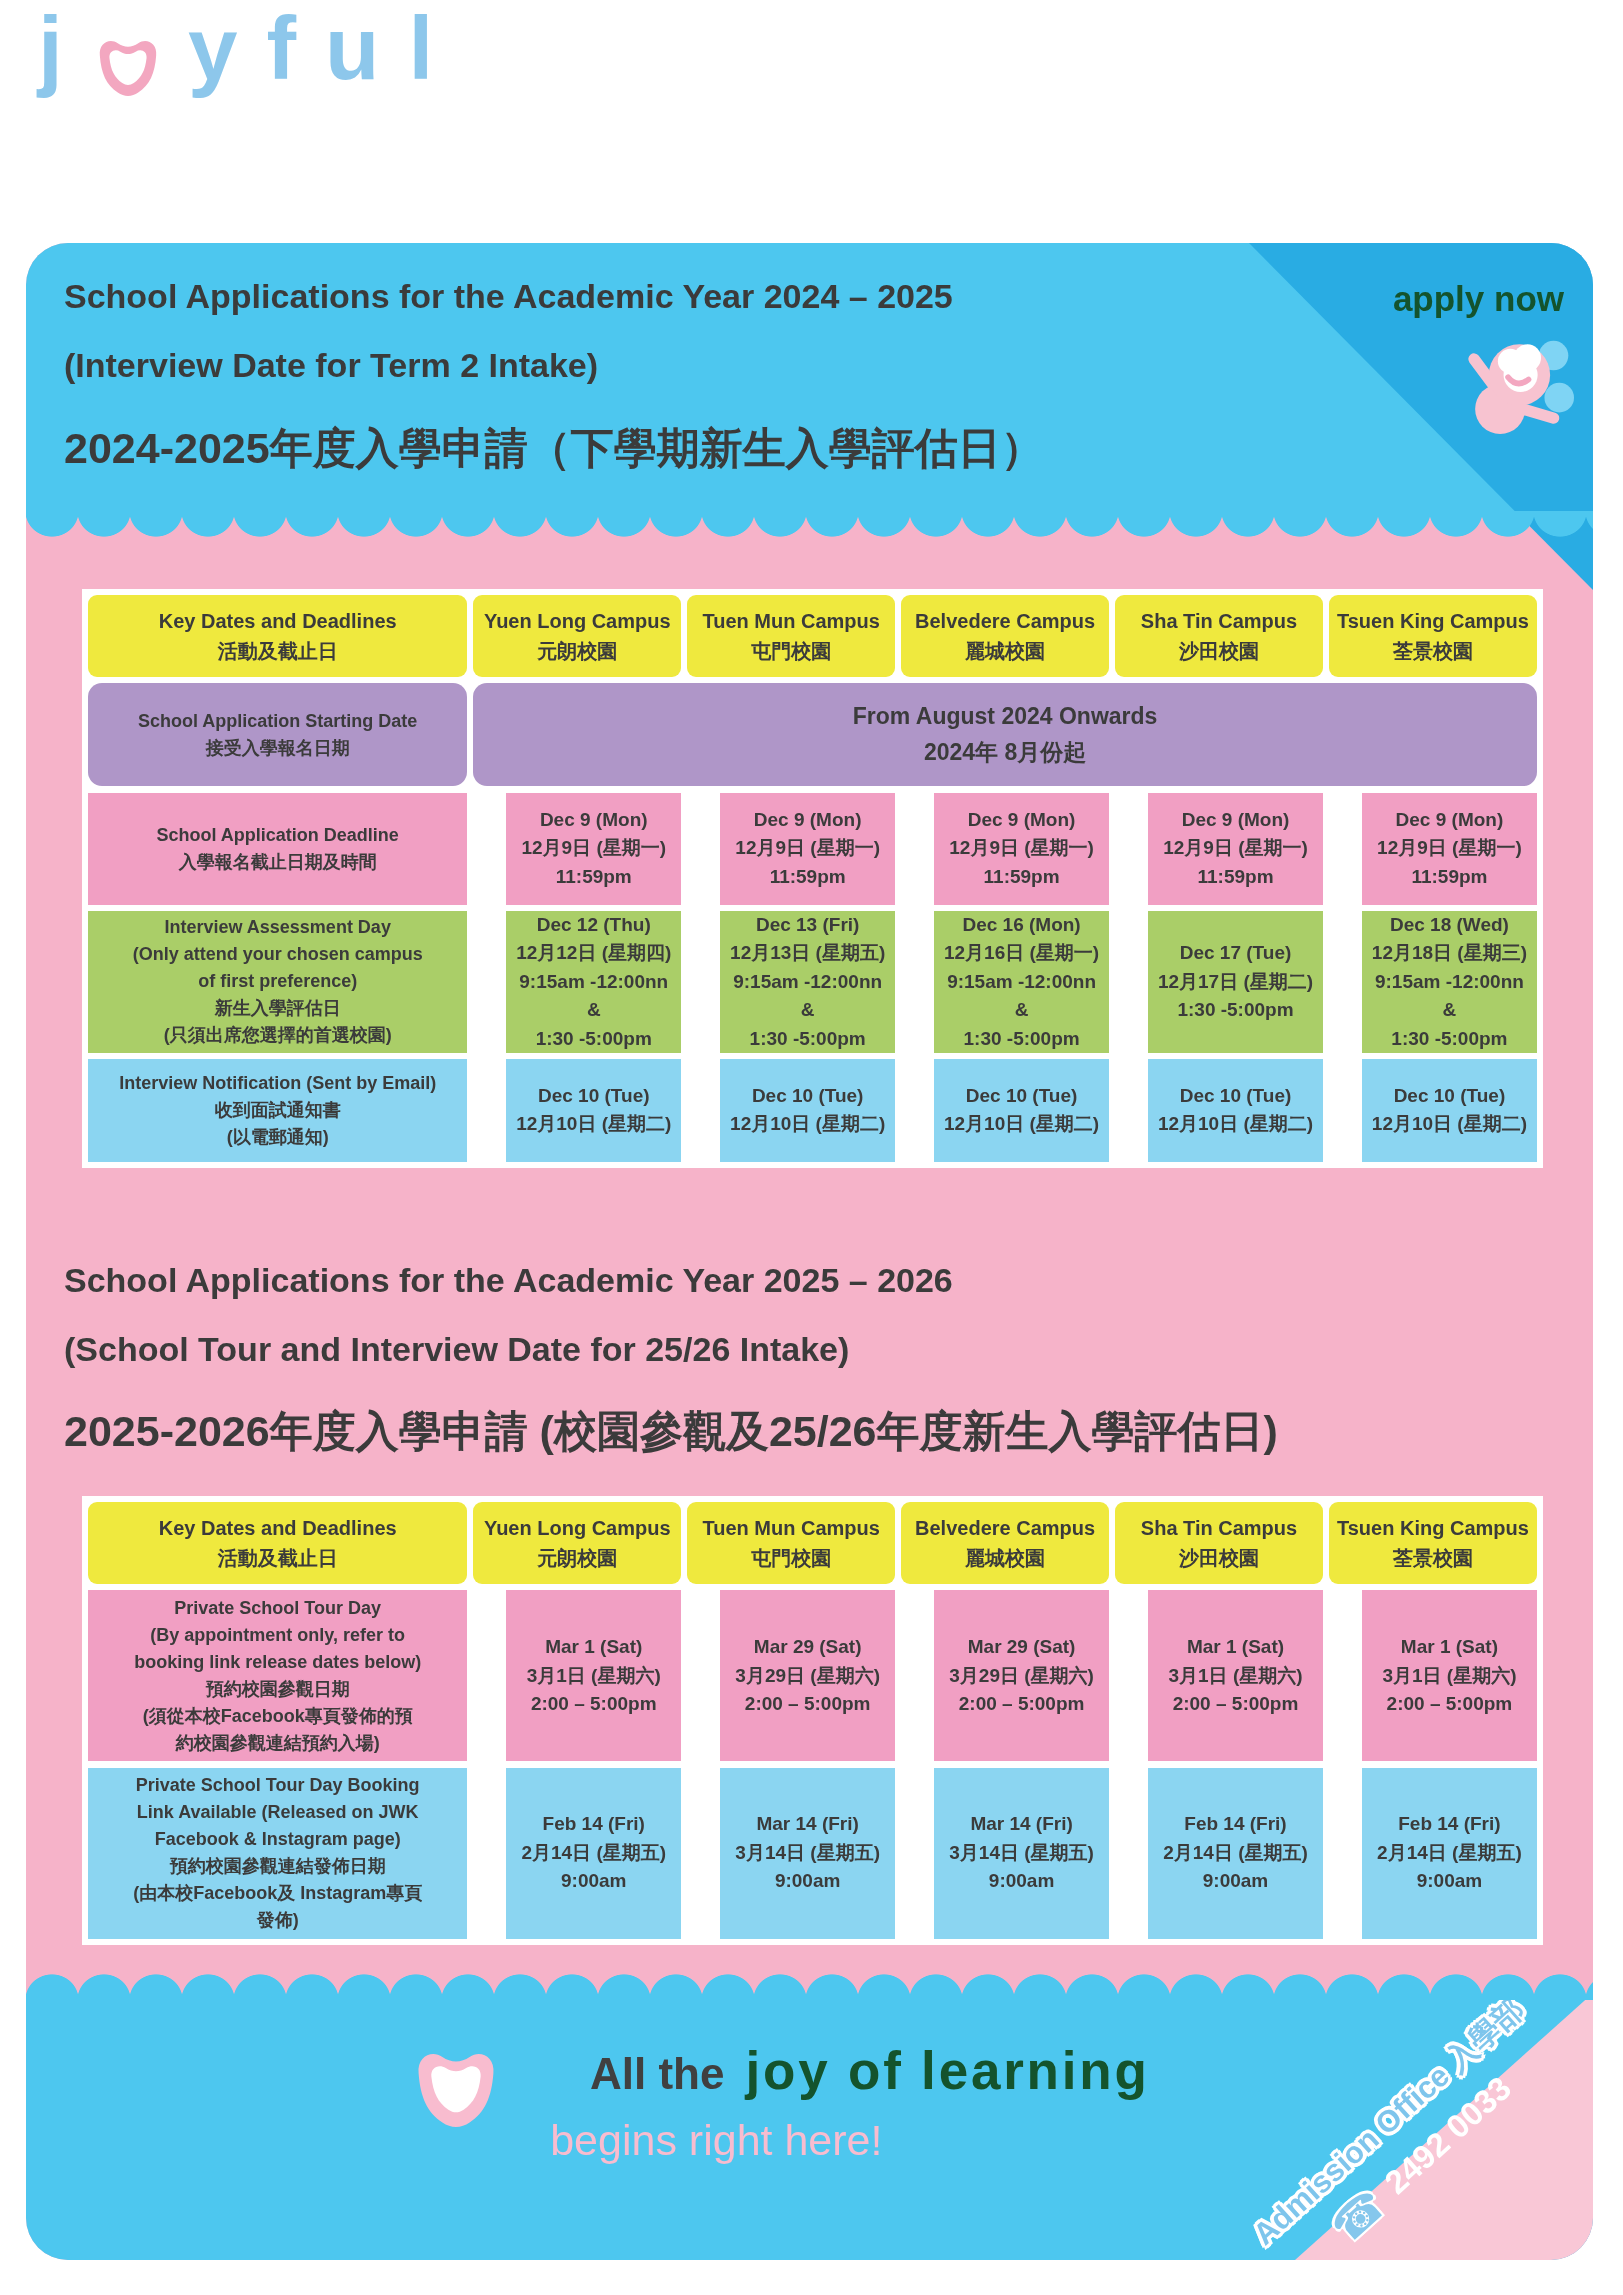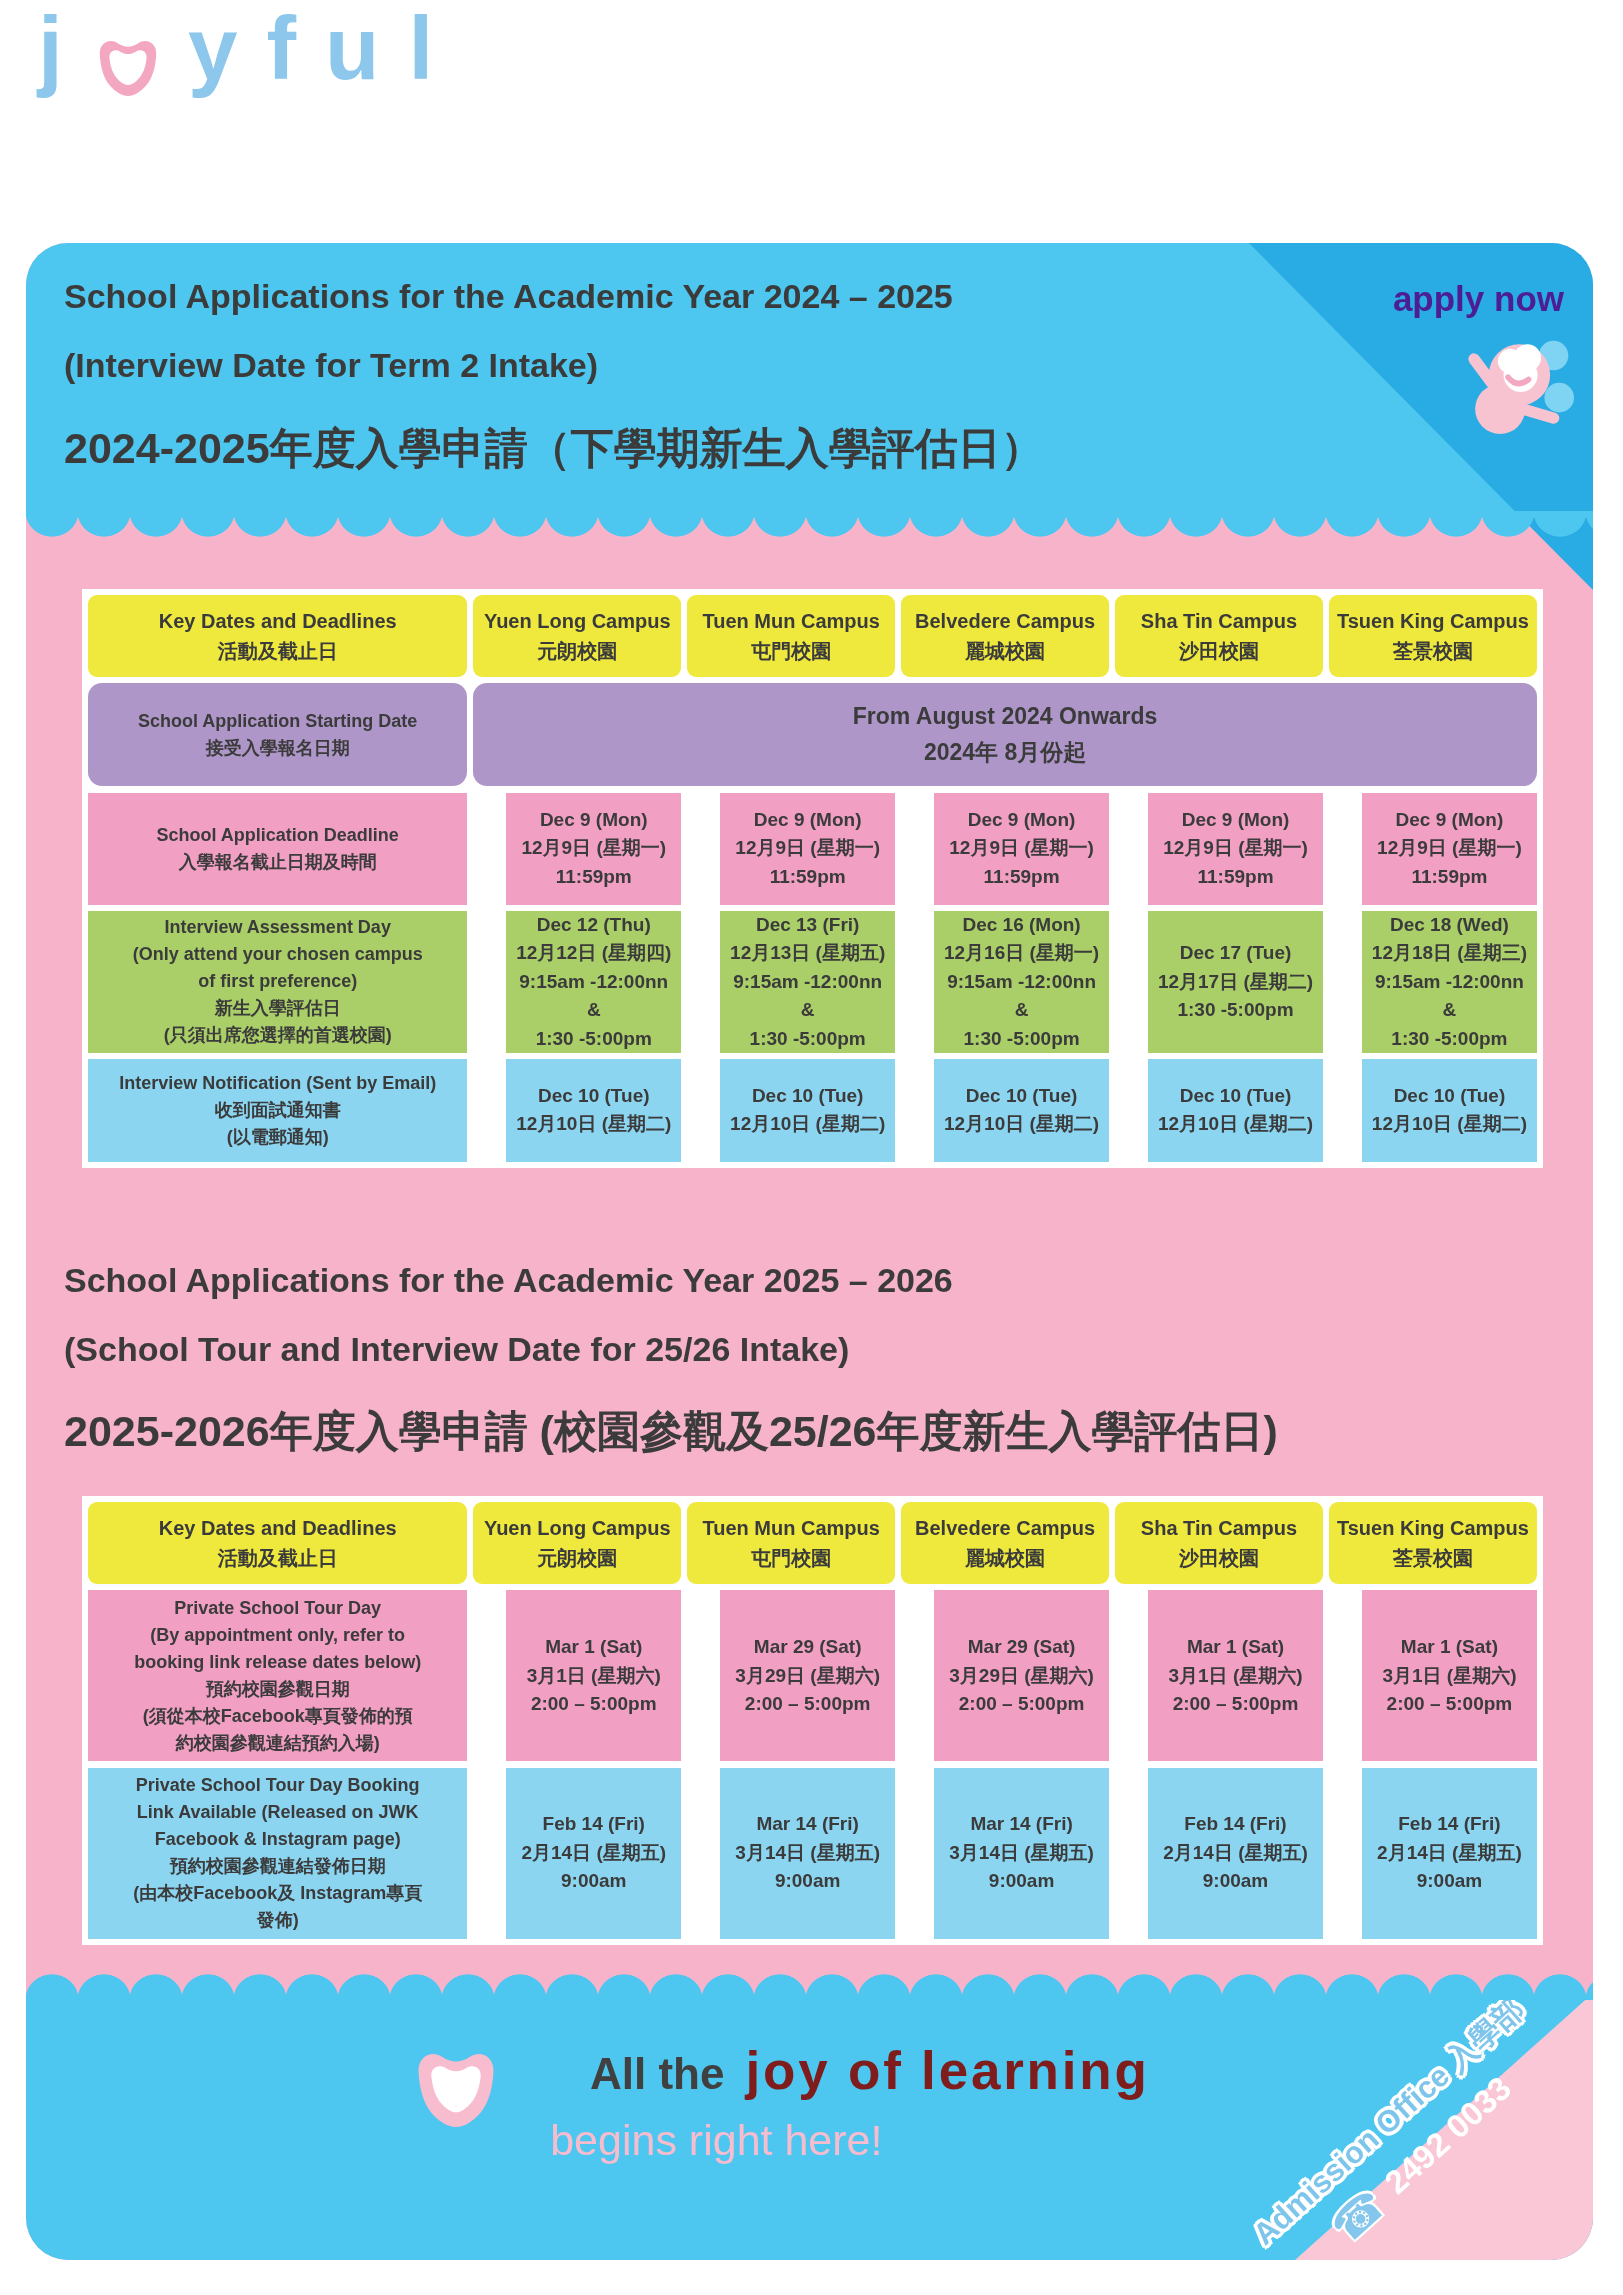--- a/index.html
+++ b/index.html
@@ -18,21 +18,21 @@
   
   .hdr{position:absolute;left:0;top:0;width:100%;height:268px;background:#4DC7EF;}
   .hdr-scallop{position:absolute;left:0;top:268px;width:100%;height:26px;
     background-image:radial-gradient(ellipse 27px 26px at 50% 0,#4DC7EF 97%,rgba(77,199,239,0) 100%);
     background-size:52px 26px;background-repeat:repeat-x;}
   .hdr-corner{position:absolute;top:0;right:0;width:344px;height:347px;background:#29ACE3;
     clip-path:polygon(0 0,100% 0,100% 100%);}
   .titles{position:absolute;left:38px;top:19.4px;}
   .t-en{font-size:34px;font-weight:700;line-height:69px;color:#3B3B3B;}
   .t-zh{font-size:43px;font-weight:700;margin-top:19.4px;color:#3B3B3B;}
-  .badge{position:absolute;top:36px;right:29px;font-size:35px;font-weight:700;color:#4c1d95;}
+  .badge{position:absolute;top:36px;right:29px;font-size:35px;font-weight:700;color:#14532d;}
   .mascot{position:absolute;top:82px;right:19.4px;width:125px;height:118px;}
   
   .sec2{position:absolute;left:38px;top:1003px;}
   
   .grid{position:absolute;left:56px;width:1461px;background:#ffffff;padding:6.2px;
     box-sizing:border-box;display:grid;grid-template-columns:379px repeat(5,1fr);gap:6.2px;}
   #table1{top:346px;grid-template-rows:82px 103px 112px 142px 103px;}
   #table2{top:1253px;grid-template-rows:82px 171px 171px;}
   .cell{display:flex;flex-direction:column;justify-content:center;align-items:center;
     text-align:center;white-space:pre-line;font-weight:700;color:#3B3B3B;line-height:1.5;}
@@ -50,21 +50,21 @@
   .ftr{position:absolute;left:0;bottom:0;width:100%;height:260px;background:#4DC7EF;}
   .ftr-scallop{position:absolute;left:0;bottom:260px;width:100%;height:26px;
     background-image:radial-gradient(ellipse 27px 26px at 50% 100%,#4DC7EF 97%,rgba(77,199,239,0) 100%);
     background-size:52px 26px;background-repeat:repeat-x;}
   .ftr-triangle{position:absolute;right:0;bottom:0;width:298px;height:267px;background:#F9C7D6;
     clip-path:polygon(0 100%,100% 0,100% 100%);}
   .tagline{position:absolute;left:378px;top:40px;display:flex;align-items:flex-start;}
   .tag-smile{width:104px;height:85px;margin-right:38px;margin-top:5.6px;}
   .tag-line1{display:flex;align-items:baseline;}
   .tag-pink{font-size:44px;font-weight:700;color:#404040;margin-left:44px;}
-  .tag-white{font-size:53px;font-weight:700;color:#7f1d1d;margin-left:21px;letter-spacing:2.8px;}
+  .tag-white{font-size:53px;font-weight:700;color:#14532d;margin-left:21px;letter-spacing:2.8px;}
   .tag-line2{font-size:43px;font-weight:400;color:#F8BCCF;margin-top:15.3px;margin-left:4.2px;}
   .admission{position:absolute;right:-28px;bottom:73px;width:430px;text-align:center;
     transform:rotate(-42deg);}
   .adm-name{font-size:30.5px;font-weight:700;color:#7EC5EC;
     text-shadow:-2.8px -2.8px 0 #fff,2.8px -2.8px 0 #fff,-2.8px 2.8px 0 #fff,2.8px 2.8px 0 #fff,0 -3.5px 0 #fff,0 3.5px 0 #fff,-3.5px 0 0 #fff,3.5px 0 0 #fff;}
   .adm-line2{display:flex;justify-content:center;align-items:center;margin-top:7px;}
   .phone-icon{font-size:44px;color:#85C7EC;line-height:1;margin-right:15.3px;
     text-shadow:-2.1px -2.1px 0 #fff,2.1px -2.1px 0 #fff,-2.1px 2.1px 0 #fff,2.1px 2.1px 0 #fff;}
   .adm-phone{font-size:33px;font-weight:700;color:#ffffff;}
 </style>

